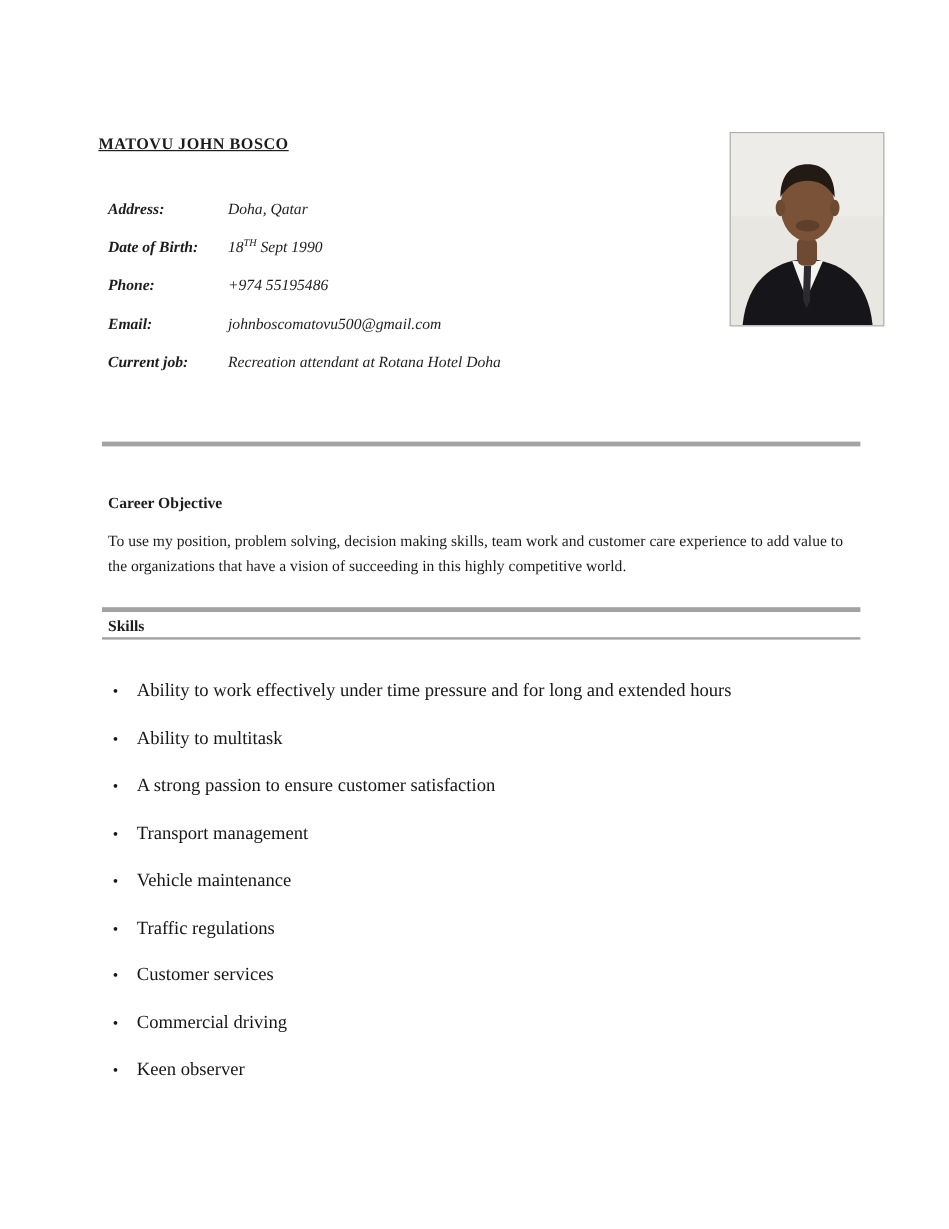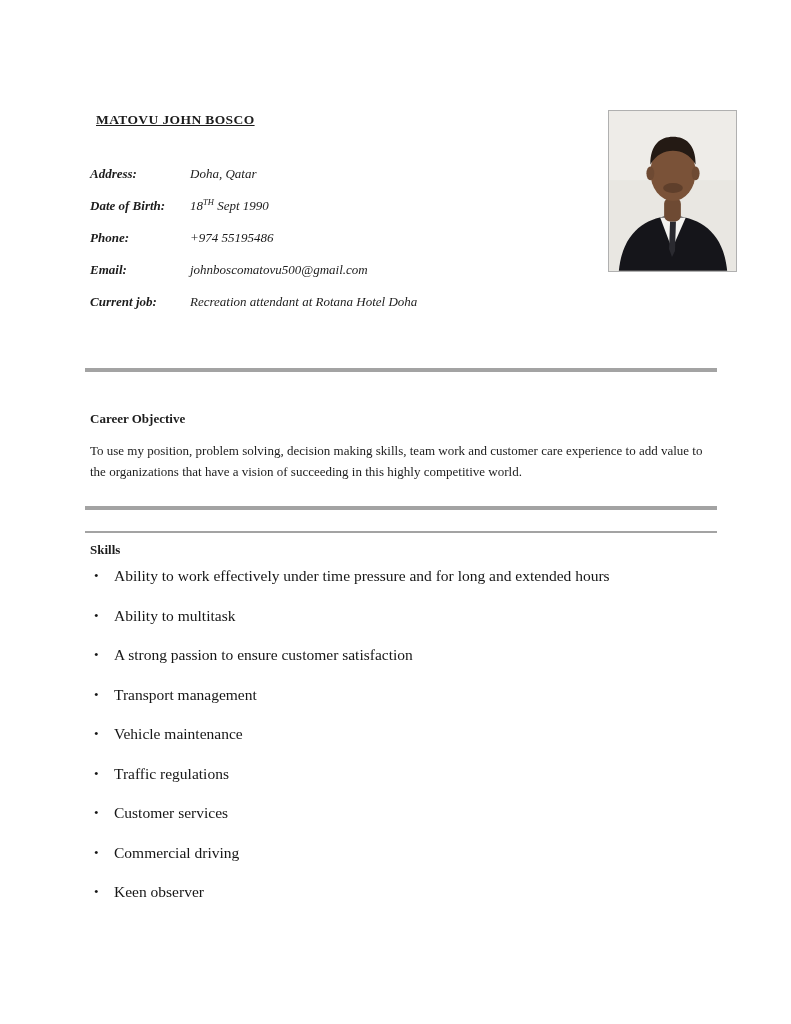--- a/index.html
+++ b/index.html
@@ -7,21 +7,21 @@
   body {
     width:791px; height:1024px;
     font-family:"Liberation Serif", serif;
     color:#1c1c1c;
     position:relative;
     overflow:hidden;
   }
   .page { position:absolute; inset:0; background:#fff; }
 
   .name {
-    position:absolute; left:96px; top:112px;
+    position:absolute; left:82px; top:112px;
     font-size:13.5px; font-weight:bold;
     text-decoration:underline; letter-spacing:0.4px;text-align:right;
   }
 
   .photo-frame {
     position:absolute; left:608px; top:110px;
     width:129px; height:162px;
     border:1px solid #b0b0b0;
     background:#eceae6;
     overflow:hidden;
@@ -49,21 +49,21 @@
     position:absolute; left:90px; top:411px;
     font-size:13px; font-weight:bold;
   }
   .objective-text {
     position:absolute; left:90px; top:441px; width:628px;
     font-size:13px; line-height:20.5px;
   }
 
   .skills-heading {
     position:absolute; left:90px; top:514px;
-    font-size:13px; font-weight:bold;margin-top:28px;
+    font-size:13px; font-weight:bold;
   }
 
   .skills-list {
     position:absolute; left:90px; top:566px; width:620px;
     list-style:none;
   }
   .skill-item {
     display:flex; align-items:flex-start;
     font-size:15.5px; line-height:20px;
     margin-bottom:19.5px;

